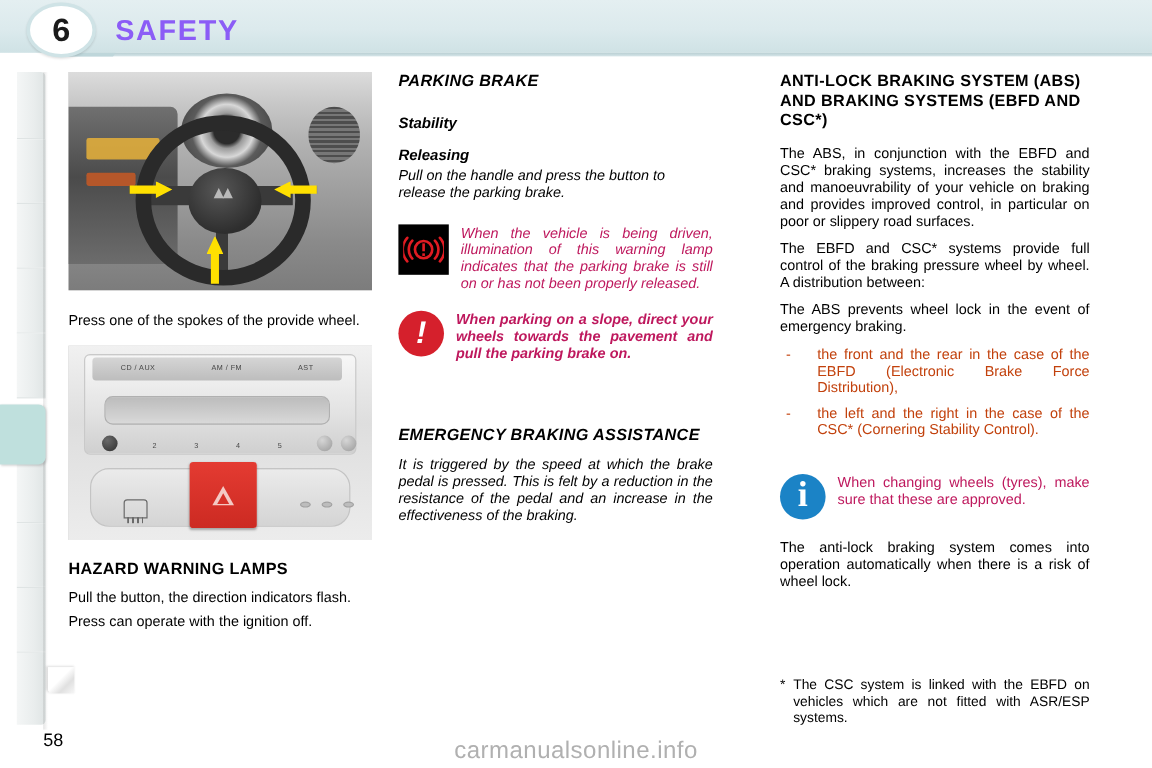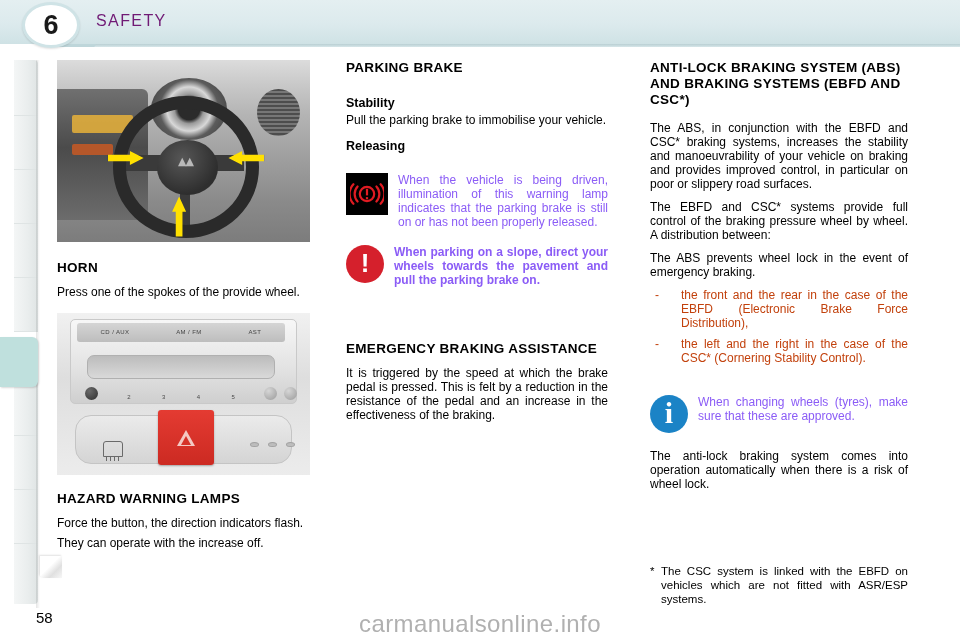--- a/index.html
+++ b/index.html
@@ -45,23 +45,23 @@
     display: flex; align-items: center; justify-content: center;
     box-shadow: 0 1px 2px rgba(0,0,0,.12);
   }
   .chapter-badge span {
     font-size: 27px; font-weight: bold; color: #1a1a1a;
     line-height: 1;
   }
   .chapter-title {
     position: absolute;
     left: 96px; top: 12px;
-    font-size: 16px; font-weight: normal;
+    font-size: 24px; font-weight: bold;
     letter-spacing: 1.4px;
-    color: #701a75;
+    color: #8b5cf6;
   }
 
   
   .tab-strip {
     position: absolute;
     left: 14px; top: 60px;
     width: 24px; height: 548px;
   }
   .tab {
     position: relative;
@@ -84,21 +84,21 @@
   .tab-strip-shadow {
     position: absolute;
     left: 36px; top: 60px;
     width: 4px; height: 548px;
     background: linear-gradient(to right, rgba(0,0,0,.10), rgba(0,0,0,0));
   }
 
   
   .col { position: absolute; top: 60px; }
   .col-left   { left: 57px;  width: 253px; }
-  .col-mid    { left: 346px; width: 262px; }
+  .col-mid    { left: 332px; width: 262px; font-style: italic; }
   .col-right  { left: 650px; width: 258px; }
 
   h2.sect {
     font-size: 13.5px; font-weight: bold; color: #000;
     letter-spacing: .3px;
     line-height: 1.18;
     margin-bottom: 9px;
   }
   h3.sub {
     font-size: 12.5px; font-weight: bold; color: #000;
@@ -300,21 +300,21 @@
     border-radius: 50%;
     background: #bdbdbd;
     border: 1px solid #a2a2a2;
   }
   .cs-dot.d1 { right: 20%; }
   .cs-dot.d2 { right: 13%; }
   .cs-dot.d3 { right: 6%;  }
 
   
   .warn-block { display: flex; gap: 10px; margin-bottom: 16px; }
-  .warn-text { flex: 1; font-size: 12px; line-height: 1.17; text-align: justify; color: #8b5cf6; }
+  .warn-text { flex: 1; font-size: 12px; line-height: 1.17; text-align: justify; color: #be185d; }
   .warn-text.bold { font-weight: bold; }
 
   .icon-brake {
     flex: 0 0 auto;
     width: 42px; height: 42px;
     background: #000000;
     display: flex; align-items: center; justify-content: center;
   }
   .icon-brake svg { display: block; }
 
@@ -375,21 +375,21 @@
     left: 36px; bottom: 14px;
     font-size: 15px; color: #000;
   }
 
   
   .watermark {
     position: absolute;
     left: 0; bottom: 2px;
     width: 960px;
     text-align: center;
-    font-size: 24px;
+    font-size: 20px;
     color: #b0b0b0;
     letter-spacing: .4px;
   }
 
   
   .corner {
     position: absolute;
     left: 40px; bottom: 62px;
     width: 22px; height: 22px;
     background: linear-gradient(135deg,#ffffff 45%,#e0e0e0 70%,#f7f7f7 100%);
@@ -438,21 +438,20 @@
       <div class="sw-spoke-r"></div>
       <div class="sw-spoke-b"></div>
       <div class="sw-rim"></div>
       <div class="sw-hub"></div>
       <div class="sw-chev">▴▴</div>
       <div class="arrow arrow-left"></div>
       <div class="arrow arrow-right"></div>
       <div class="arrow arrow-up"></div>
     </div>
 
-    <h2 class="sect">HORN</h2>
     <p class="body">Press one of the spokes of the provide wheel.</p>
 
     <div class="photo photo-console" style="margin-top:14px">
       <div class="cs-bg"></div>
       <div class="cs-headunit"></div>
       <div class="cs-toprow">
         <span>CD / AUX</span>
         <span>AM / FM</span>
         <span>AST</span>
       </div>
@@ -473,31 +472,31 @@
       <div class="cs-hazard">
         <div class="cs-hazard-tri"></div>
         <div class="cs-hazard-tri-in"></div>
       </div>
       <div class="cs-dot d1"></div>
       <div class="cs-dot d2"></div>
       <div class="cs-dot d3"></div>
     </div>
 
     <h2 class="sect">HAZARD WARNING LAMPS</h2>
-    <p class="body left" style="margin-bottom:6px">Force the button, the direction indicators flash.</p>
-    <p class="body left">They can operate with the increase off.</p>
+    <p class="body left" style="margin-bottom:6px">Pull the button, the direction indicators flash.</p>
+    <p class="body left">Press can operate with the ignition off.</p>
   </div>
 
   <div class="col col-mid">
     <h2 class="sect" style="margin-bottom:20px">PARKING BRAKE</h2>
 
     <h3 class="sub">Stability</h3>
-    <p class="body">Pull the parking brake to immobilise your vehicle.</p>
 
     <h3 class="sub" style="margin-top:12px">Releasing</h3>
+    <p class="body left">Pull on the handle and press the button to release the parking brake.</p>
 
     <div class="warn-block" style="margin-top:20px">
       <div class="icon-brake">
         <svg width="34" height="30" viewBox="0 0 34 30" aria-hidden="true">
           <circle cx="17" cy="15" r="7.2" fill="none" stroke="#E01B22" stroke-width="2.2"></circle>
           <rect x="15.9" y="9.8" width="2.2" height="6.6" fill="#E01B22"></rect>
           <rect x="15.9" y="18.1" width="2.2" height="2.2" fill="#E01B22"></rect>
           <path d="M7.6 7.5 A11 11 0 0 0 7.6 22.5" fill="none" stroke="#E01B22" stroke-width="2.2" stroke-linecap="round"></path>
           <path d="M3.4 5.2 A14.5 14.5 0 0 0 3.4 24.8" fill="none" stroke="#E01B22" stroke-width="2.2" stroke-linecap="round"></path>
           <path d="M26.4 7.5 A11 11 0 0 1 26.4 22.5" fill="none" stroke="#E01B22" stroke-width="2.2" stroke-linecap="round"></path>

